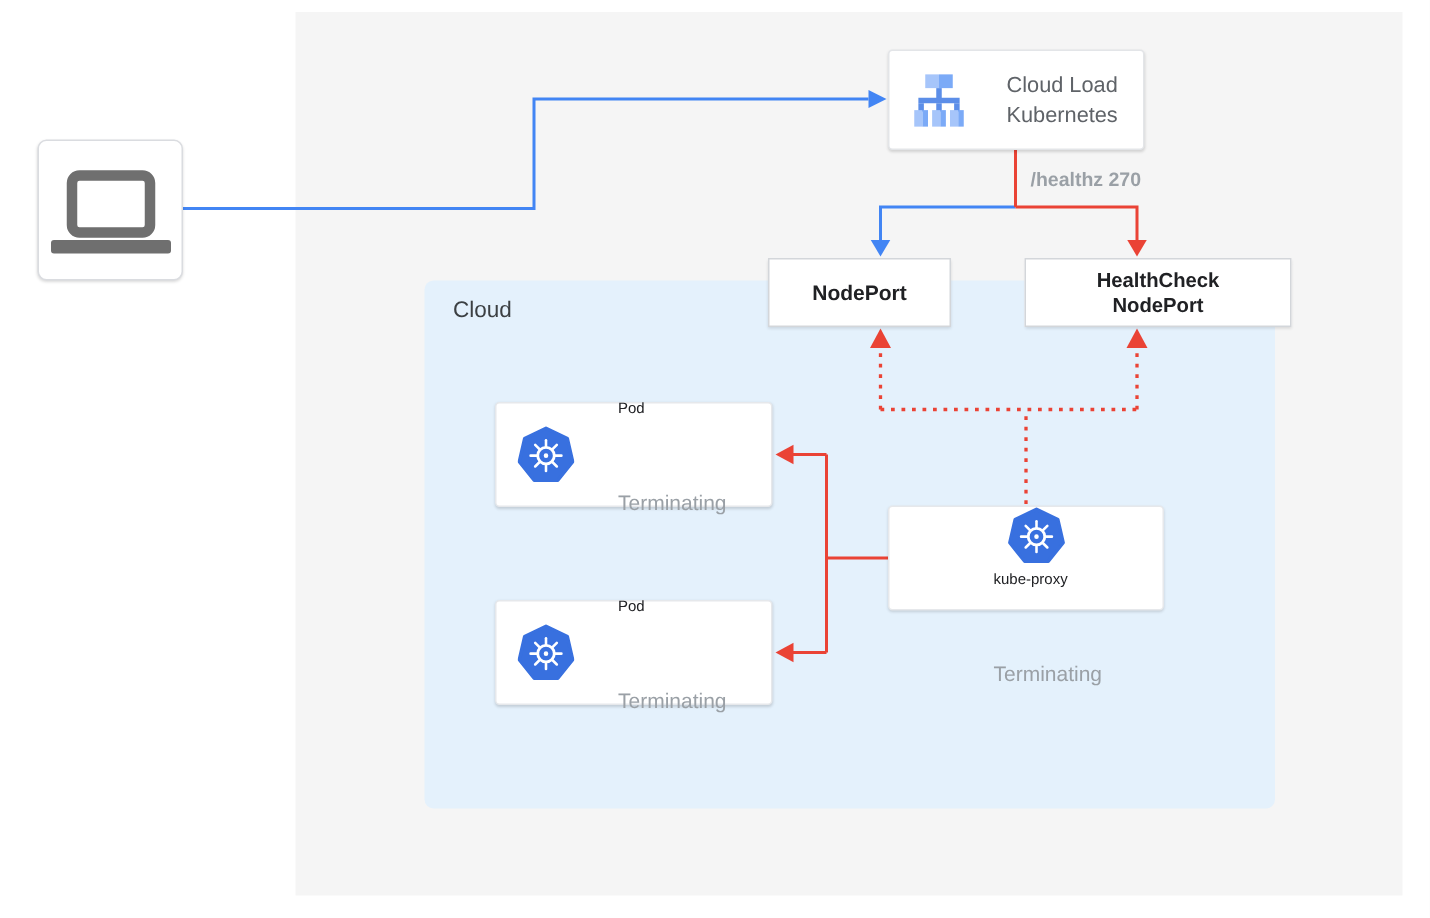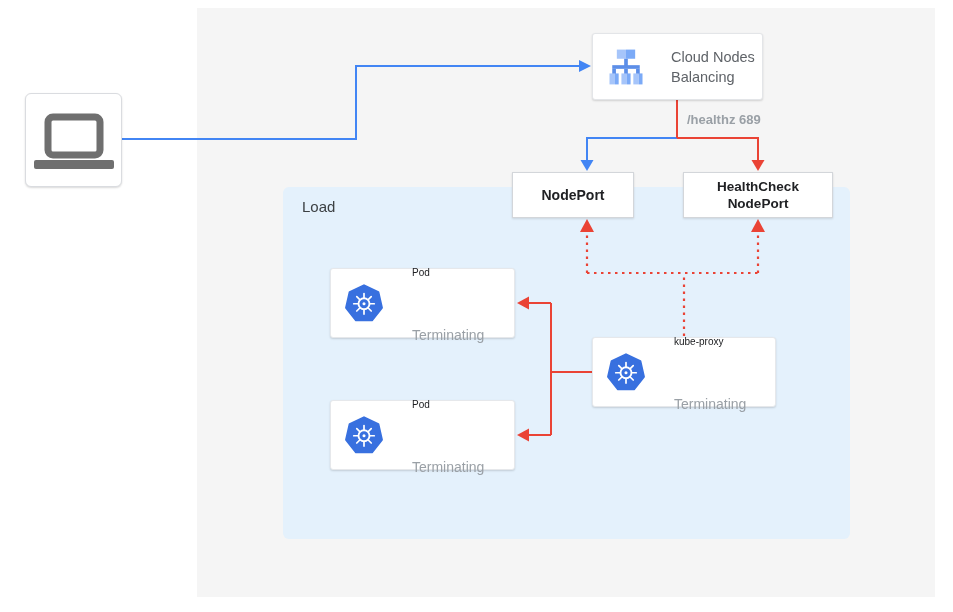--- a/index.html
+++ b/index.html
@@ -21,47 +21,47 @@
   .healthz{position:absolute;left:687px;top:112px;font-size:13px;font-weight:bold;color:#9AA0A6;}
 
   .nodes-box{position:absolute;left:283px;top:187px;width:567px;height:352px;background:#E4F1FC;border-radius:6px;}
   .nodes-label{position:absolute;left:302px;top:198px;font-size:15px;color:#3C4043;}
 
   .port-box{position:absolute;top:172px;height:46px;background:#fff;border:1px solid #D3D6DA;
             box-sizing:border-box;box-shadow:0 1px 2px rgba(0,0,0,0.12);
             display:flex;align-items:center;justify-content:center;text-align:center;
             font-weight:bold;color:#202124;}
   .nodeport{left:512px;width:122px;font-size:14px;}
-  .hc-nodeport{left:683px;width:150px;font-size:13.5px;line-height:17px;}
+  .hc-nodeport{left:683px;width:178px;font-size:13.5px;line-height:17px;}
   .hc-nodeport .lbl{width:110px;}
 
   .unit-card{width:185px;height:70px;display:flex;align-items:center;border-color:#E6E8EB;}
   .pod1{left:330px;top:268px;}
   .pod2{left:330px;top:400px;}
-  .kube-proxy-card{left:592px;top:337px;width:184px;height:70px;display:flex;align-items:center;border-color:#E6E8EB;}
+  .kube-proxy-card{left:592px;top:337px;width:184px;height:70px;display:flex;align-items:center;border-color:#E6E8EB;flex-direction:column;}
   .unit-card .icon-wrap,.kube-proxy-card .icon-wrap{margin-left:14px;width:38px;height:38px;flex:0 0 38px;}
   .unit-text{margin-left:29px;}
   .unit-title{font-size:10px;line-height:21px;color:#202124;}
   .unit-sub{font-size:14px;line-height:19px;color:#9AA0A6;margin-top:43px;}
 
   .connector-layer{position:absolute;left:0;top:0;z-index:2;pointer-events:none;}
   .card,.port-box{z-index:3;}
   .nodes-box{z-index:1;}
   .panel{z-index:0;}
   .nodes-label,.healthz{z-index:4;}
 </style>
 </head>
 <body>
 
 <div id="page">
 
   <div class="panel"></div>
 
   <div class="nodes-box"></div>
-  <div class="nodes-label">Load</div>
+  <div class="nodes-label">Cloud</div>
 
   <svg class="connector-layer" width="953" height="612">
     <g stroke="#4285F4" stroke-width="2" fill="none">
       <path d="M122,139 H356 V66 H579"></path>
     </g>
     <polygon fill="#4285F4" points="591,66 579,60 579,72"></polygon>
 
     <g stroke="#4285F4" stroke-width="2" fill="none">
       <path d="M677,138 H587 V161"></path>
     </g>
@@ -104,24 +104,24 @@
         <rect x="22" y="26" width="4" height="6" fill="#5C8EE8"></rect>
         <rect x="35" y="26" width="4" height="6" fill="#5C8EE8"></rect>
         <rect x="6" y="31" width="6" height="12" fill="#A6C5FA"></rect>
           <rect x="12" y="31" width="4" height="12" fill="#7BAAF7"></rect>
         <rect x="19" y="31" width="6" height="12" fill="#A6C5FA"></rect>
           <rect x="25" y="31" width="4" height="12" fill="#7BAAF7"></rect>
         <rect x="32" y="31" width="6" height="12" fill="#A6C5FA"></rect>
           <rect x="38" y="31" width="4" height="12" fill="#7BAAF7"></rect>
       </svg>
     </div>
-    <div class="clb-label">Cloud Nodes Balancing</div>
+    <div class="clb-label">Cloud Load Kubernetes</div>
   </div>
 
-  <div class="healthz">/healthz 689</div>
+  <div class="healthz">/healthz 270</div>
 
   <div class="port-box nodeport">
     <span class="lbl">NodePort</span>
   </div>
   <div class="port-box hc-nodeport">
     <span class="lbl">HealthCheck NodePort</span>
   </div>
 
   <div class="card unit-card pod1">
     <div class="icon-wrap">

